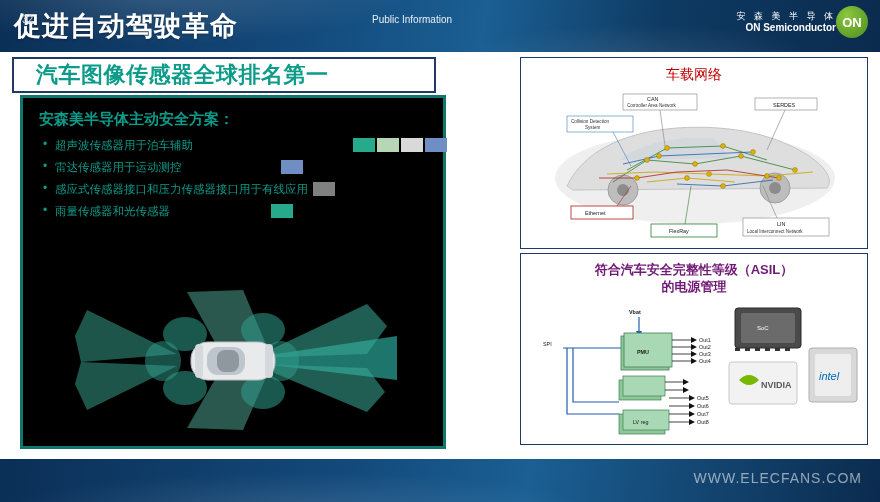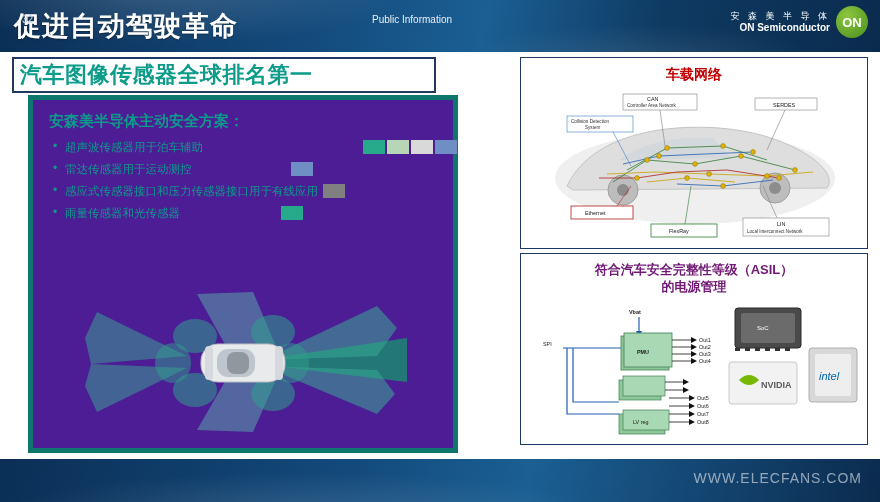--- a/index.html
+++ b/index.html
@@ -26,26 +26,26 @@
     color:#ffffff;font-size:27px;font-weight:bold;letter-spacing:1px;
     text-shadow:0 1px 2px rgba(0,0,0,.35);
   }
   
   .subtitle-box{
     position:absolute;left:12px;top:57px;width:420px;height:32px;
     border:2px solid #1f3864;background:#ffffff;
     display:flex;align-items:center;
   }
   .subtitle-text{
-    color:#0d9b8a;font-size:22px;font-weight:bold;padding-left:6px;letter-spacing:.5px;
+    color:#0d9b8a;font-size:22px;font-weight:bold;padding-left:22px;letter-spacing:.5px;
   }
   
   .left-panel{
-    position:absolute;left:28px;top:95px;width:420px;height:348px;
-    border:5px solid #0f766e;background:#4c1d95;
+    position:absolute;left:20px;top:95px;width:420px;height:348px;
+    border:3px solid #0f766e;background:#000000;
   }
   .left-heading{
     position:absolute;left:16px;top:12px;
     color:#0d9b8a;font-size:15px;font-weight:bold;
   }
   .bullets{
     position:absolute;left:20px;top:40px;width:330px;
     margin:0;padding:0;list-style:none;
   }
   .bullets li{
@@ -69,21 +69,21 @@
     position:absolute;left:44px;top:186px;width:340px;height:150px;
   }
   .sensor-diagram svg{display:block;}
   
   .rt-panel{
     position:absolute;left:520px;top:57px;width:346px;height:190px;
     border:1px solid #1f3864;background:#ffffff;
   }
   .rt-title{
     position:absolute;left:0;top:8px;width:346px;text-align:center;
-    color:#c00000;font-size:14px;font-weight:bold;
+    color:#c00000;font-size:14px;font-weight:normal;
   }
   .rt-diagram{position:absolute;left:6px;top:28px;width:334px;height:158px;}
   
   .rb-panel{
     position:absolute;left:520px;top:253px;width:346px;height:190px;
     border:1px solid #1f3864;background:#ffffff;
   }
   .rb-title{
     position:absolute;left:0;top:7px;width:346px;text-align:center;
     color:#701a75;font-size:13px;font-weight:bold;line-height:17px;
@@ -100,21 +100,21 @@
     background:radial-gradient(ellipse 500px 70px at 300px 55px, rgba(255,255,255,.13), rgba(255,255,255,0) 60%);
   }
   .page-num{
     position:absolute;left:22px;top:14px;z-index:3;color:#cfd9e4;font-size:10px;
   }
   .public-info{
     position:absolute;left:0;top:14px;width:824px;text-align:center;z-index:3;
     color:#e8eef5;font-size:10px;
   }
   .brand{
-    position:absolute;right:12px;top:6px;z-index:3;display:flex;align-items:center;gap:6px;
+    position:absolute;right:12px;top:6px;z-index:3;display:flex;align-items:center;
   }
   .brand-cn{color:#ffffff;font-size:9px;letter-spacing:3px;text-align:right;line-height:12px;}
   .brand-en{color:#ffffff;font-size:10px;font-weight:bold;text-align:right;line-height:12px;}
   .on-logo{
     width:32px;height:32px;border-radius:50%;
     background:radial-gradient(circle at 35% 30%,#8dc63f,#4a8f1e);
     color:#ffffff;font-size:13px;font-weight:bold;
     display:flex;align-items:center;justify-content:center;
   }
   .watermark{

